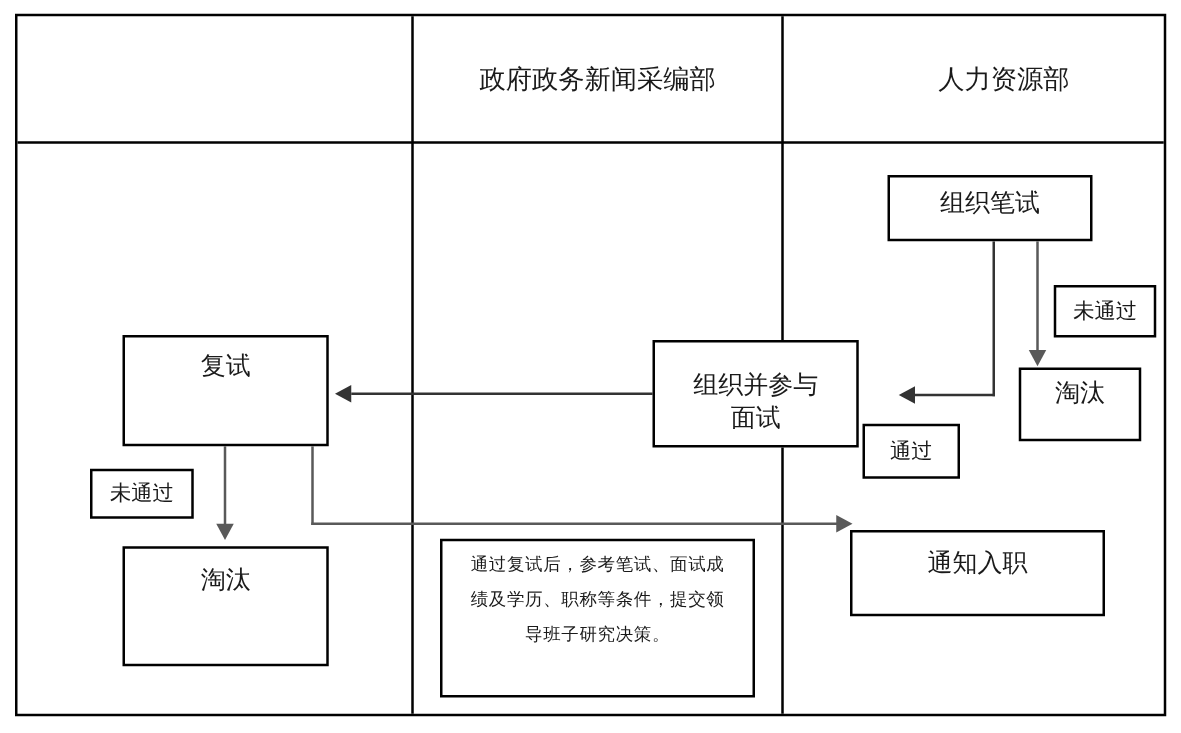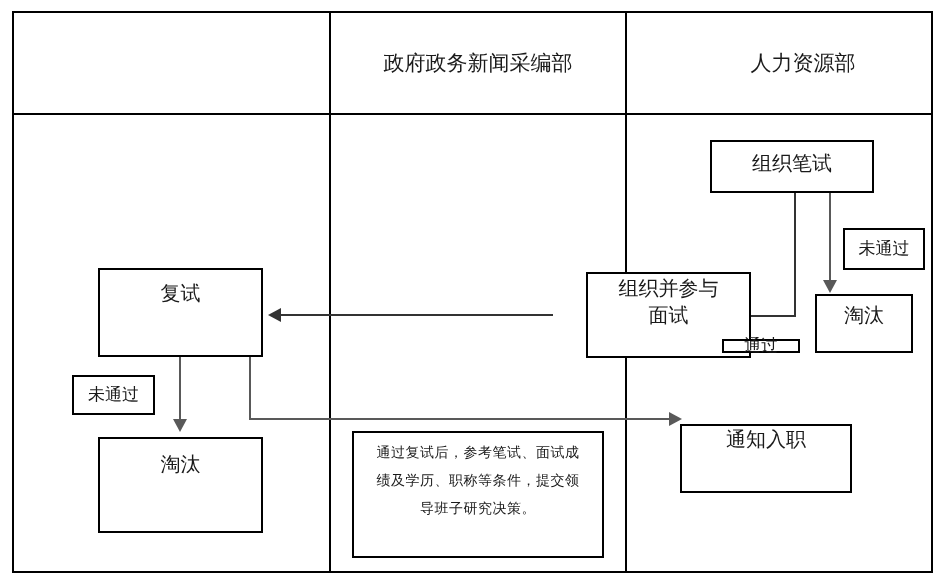--- a/index.html
+++ b/index.html
@@ -85,32 +85,32 @@
   </div>
 
   <div class="node mid n-small" style="left:843px;top:228px;width:82px;height:42px;">
     <span class="node-txt">未通过</span>
   </div>
 
   <div class="node top n-big" style="left:815px;top:294px;width:98px;height:59px;padding-top:6px;">
     <span class="node-txt">淘汰</span>
   </div>
 
-  <div class="node top n-big" style="left:586px;top:272px;width:165px;height:86px;padding-top:1px;">
+  <div class="node top n-big" style="left:522px;top:272px;width:165px;height:86px;padding-top:21px;">
     <span class="node-txt">
       <span style="display:block;">组织并参与</span>
       <span style="display:block;">面试</span>
     </span>
   </div>
 
-  <div class="node mid n-small" style="left:722px;top:339px;width:78px;height:14px;">
+  <div class="node mid n-small" style="left:690px;top:339px;width:78px;height:44px;">
     <span class="node-txt">通过</span>
   </div>
 
-  <div class="node top n-big" style="left:680px;top:424px;width:172px;height:69px;">
+  <div class="node top n-big" style="left:680px;top:424px;width:204px;height:69px;padding-top:12px;">
     <span class="node-txt">通知入职</span>
   </div>
 
   <div class="node top n-big" style="left:98px;top:268px;width:165px;height:89px;padding-top:10px;">
     <span class="node-txt">复试</span>
   </div>
 
   <div class="node mid n-small" style="left:72px;top:375px;width:83px;height:40px;">
     <span class="node-txt">未通过</span>
   </div>

